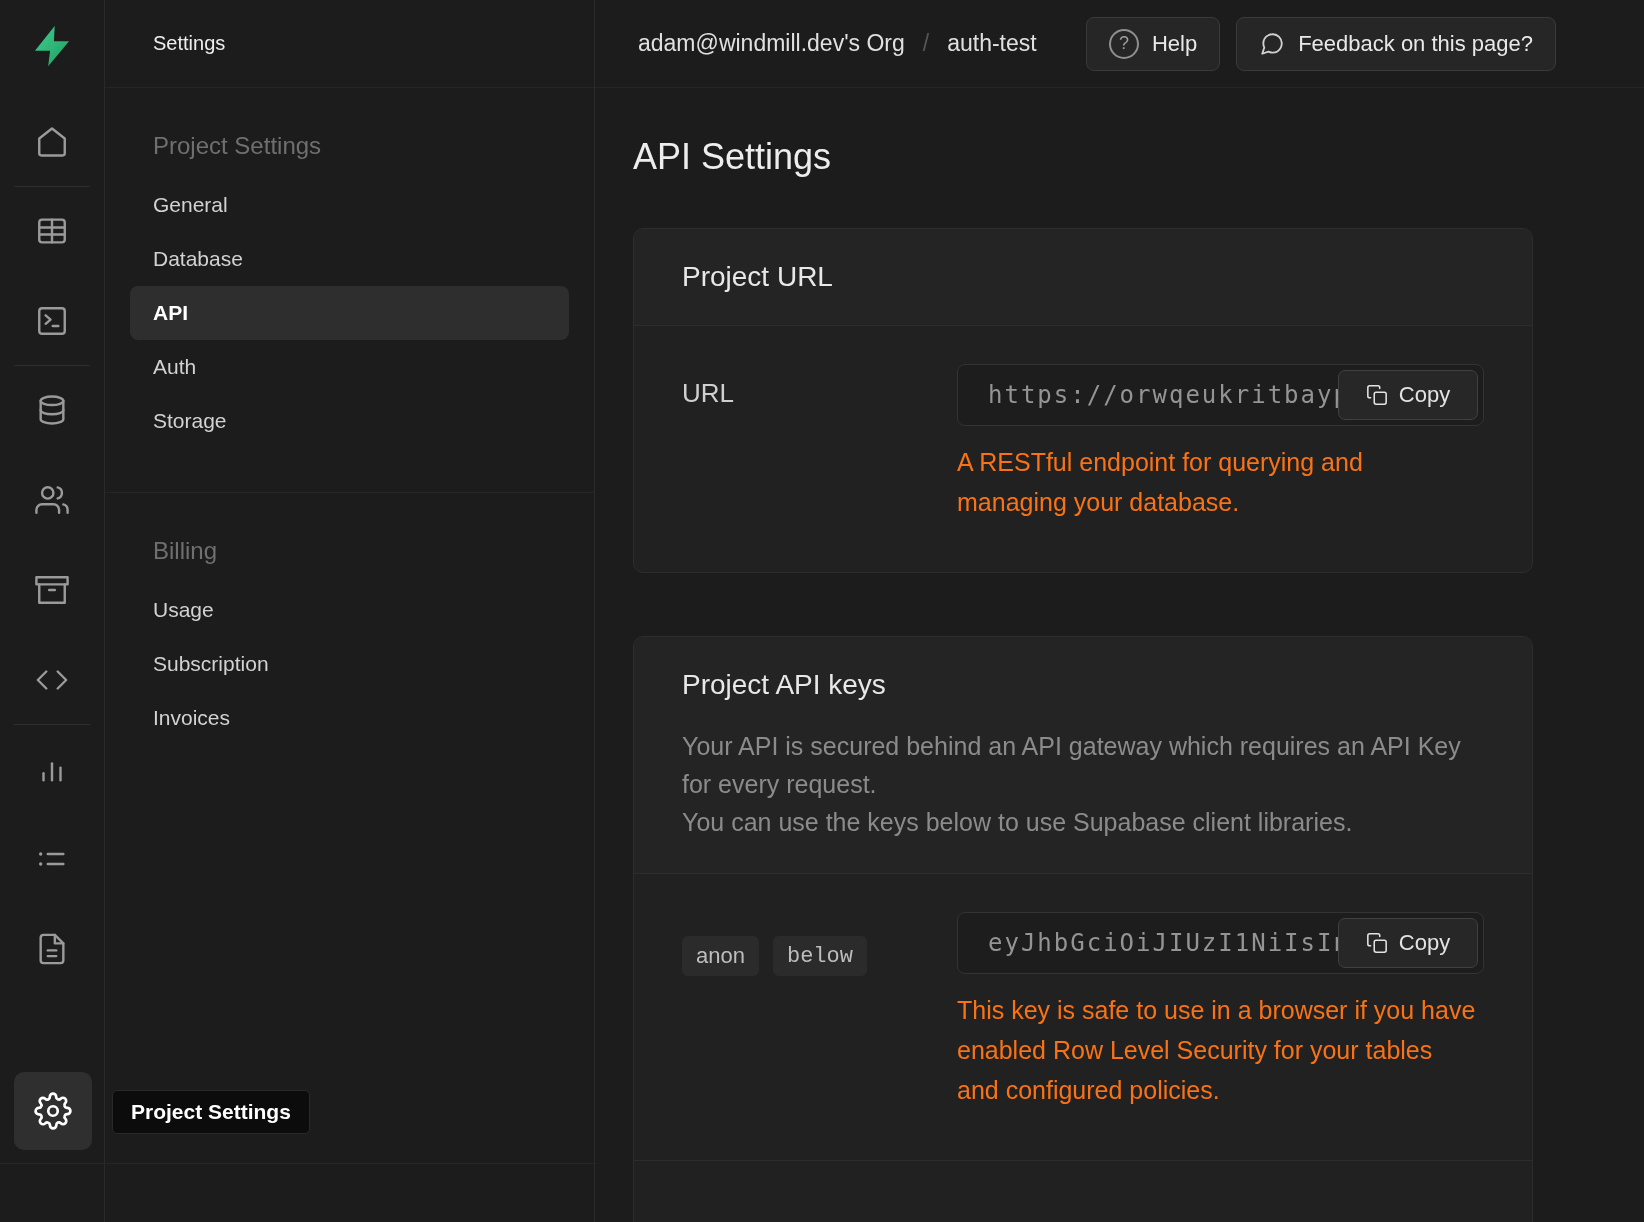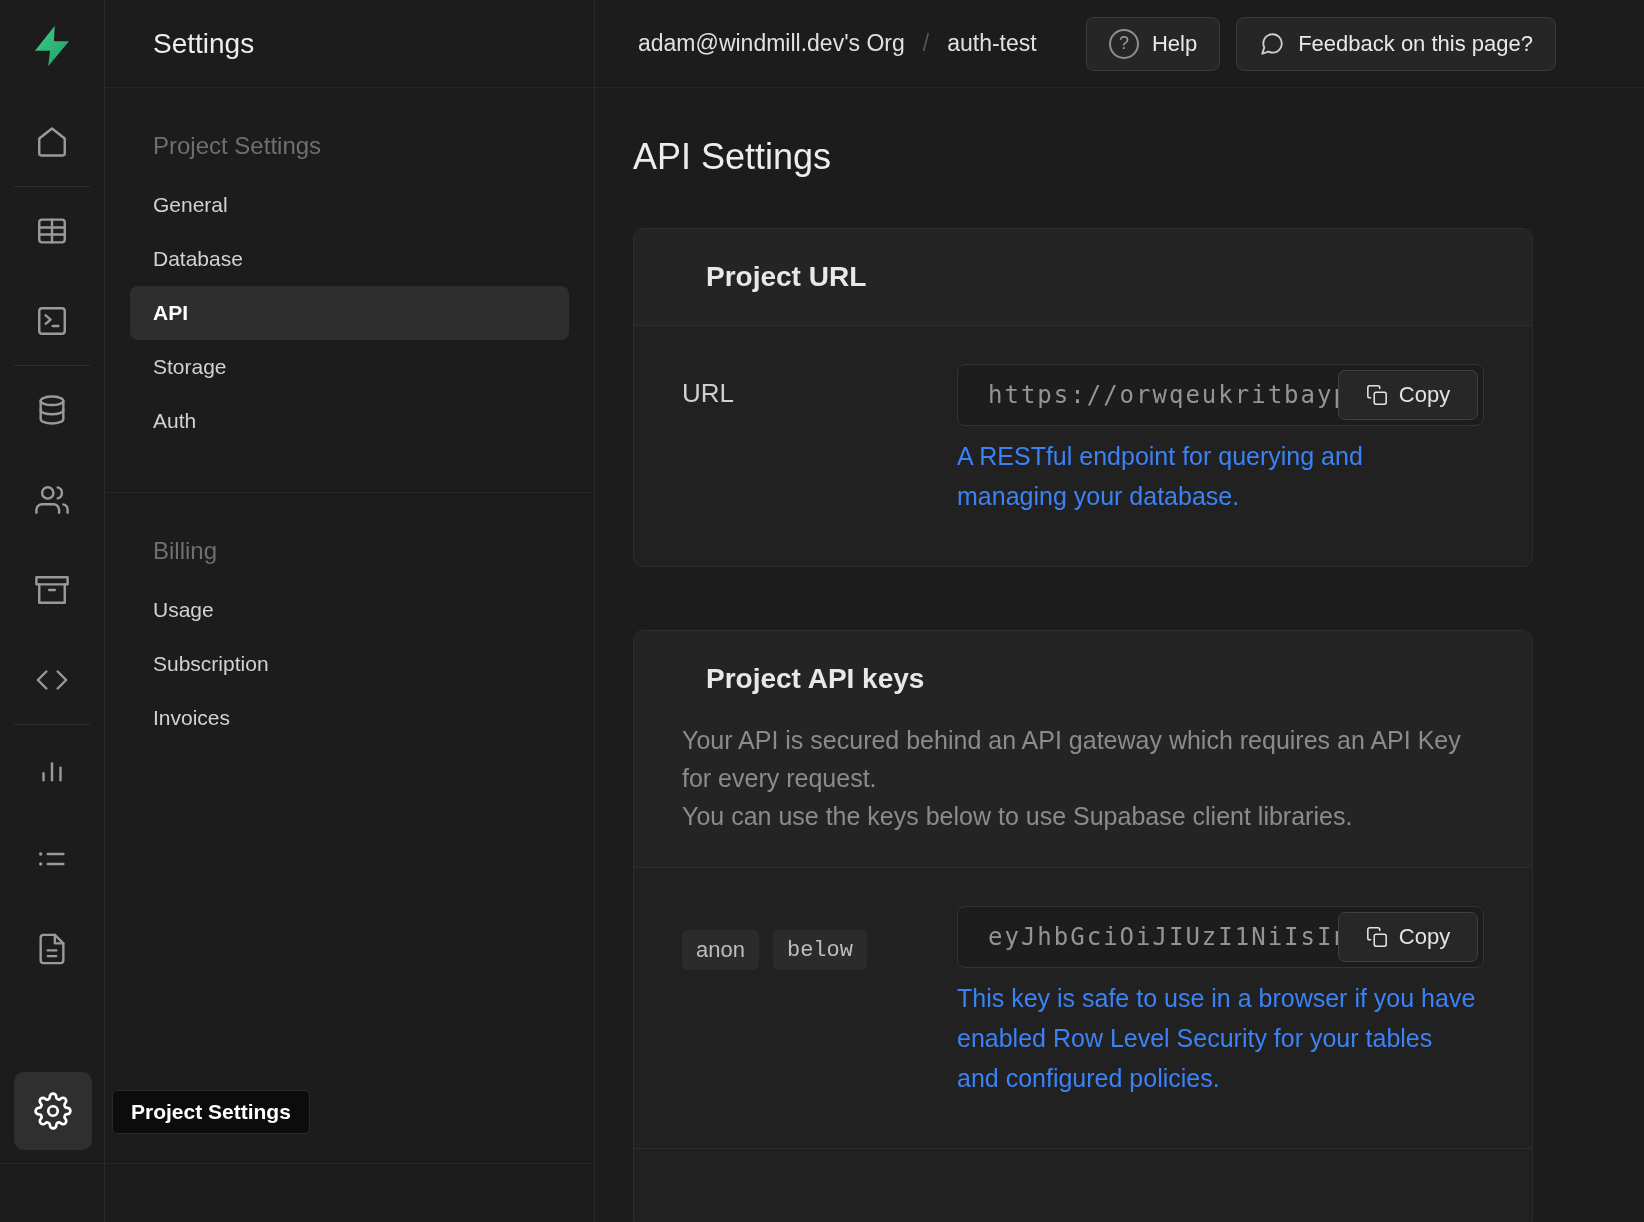--- a/index.html
+++ b/index.html
@@ -24,21 +24,21 @@
     color:#fff; cursor:pointer; }
   .gear-btn svg { width:38px; height:38px; }
   .tooltip { position:absolute; left:112px; bottom:88px; background:#0c0c0c; border:1px solid #2a2a2a;
     border-radius:5px; padding:9px 18px; font-size:21px; font-weight:600; color:#fff; white-space:nowrap; }
   .bottom-line { position:absolute; left:0; bottom:58px; width:596px; height:1px; background:#262626; }
 
   
   .sidebar { width:490px; min-width:490px; border-right:1px solid #2a2a2a; display:flex; flex-direction:column; }
   .sidebar-header { height:88px; min-height:88px; border-bottom:1px solid #262626;
     display:flex; align-items:center; padding-left:48px; }
-  .sidebar-title { font-size:28px; color:#ededed; font-weight:500; }
+  .sidebar-title { font-size:20px; color:#ededed; font-weight:500; }
   .sidebar-nav { padding:44px 25px 0; }
   .nav-section-header { font-size:24px; color:#6f6f6f; padding-left:23px; margin-bottom:18px; }
   .nav-item { height:54px; display:flex; align-items:center; padding-left:23px; font-size:21px;
     color:#d2d2d2; border-radius:8px; cursor:pointer; }
   .nav-item.active { background:#2e2e2e; color:#ffffff; font-weight:700; }
   .sidebar-divider { height:1px; background:#262626; margin:44px -25px; }
 
   
   .main { flex:1; display:flex; flex-direction:column; min-width:0; }
   .main-header { height:88px; min-height:88px; border-bottom:1px solid #262626;
@@ -53,37 +53,37 @@
   .help-circle { width:30px; height:30px; border:2px solid #8f8f8f; border-radius:50%;
     display:flex; align-items:center; justify-content:center; font-size:18px; color:#9f9f9f; }
   .bubble-icon svg { width:26px; height:26px; color:#d0d0d0; display:block; }
 
   .content { padding:48px 0 0 38px; overflow:hidden; }
   .page-title { font-size:36px; color:#ededed; font-weight:400; margin-bottom:50px; }
 
   .card { width:900px; background:#212121; border:1px solid #2d2d2d; border-radius:10px;
     margin-bottom:63px; overflow:hidden; }
   .card-header { padding:32px 48px; border-bottom:1px solid #2d2d2d; background:#242424; }
-  .card-title { font-size:28px; color:#e8e8e8; font-weight:700;margin-left:24px; }
+  .card-title { font-size:28px; color:#e8e8e8; font-weight:400; }
   .card-desc { font-size:25px; line-height:38px; color:#8b8b8b; margin-top:26px; max-width:800px; }
   .card-body { padding:38px 48px 50px; display:flex;justify-content:center; }
   .field-label-col { width:275px; min-width:275px; padding-top:14px; font-size:26px; color:#cfcfcf; }
   .badges { display:flex; gap:14px; padding-top:10px; }
   .badge { background:#2b2b2b; border-radius:6px; padding:8px 14px; font-size:22px; color:#bdbdbd; height:40px; display:flex; align-items:center; }
   .badge.mono { font-family:"Liberation Mono", monospace; }
   .field-col { flex:1; min-width:0; }
   .value-box { position:relative; height:62px; background:#1d1d1d; border:1px solid #333333;
     border-radius:8px; display:flex; align-items:center; padding:0 150px 0 30px; overflow:hidden; cursor:text; }
   .value-text { font-family:"DejaVu Sans Mono", monospace; font-size:24px; letter-spacing:2px;
     color:#949494; white-space:nowrap; }
   .copy-btn { position:absolute; right:5px; top:5px; height:50px; width:140px; background:#272727;
     border:1px solid #404040; border-radius:7px; display:flex; align-items:center; justify-content:center;
     gap:11px; font-size:22px; color:#e3e3e3; cursor:pointer; font-family:inherit; }
   .copy-btn svg { width:22px; height:22px; }
-  .value-desc { margin-top:10px; font-size:25px; line-height:40px; color:#3b82f6; }
+  .value-desc { margin-top:16px; font-size:25px; line-height:40px; color:#f97316; }
   .url-desc { max-width:450px; }
   .key-desc { max-width:520px; }
   .card-bottom-divider { height:1px; background:#2d2d2d; }
   .card-filler { height:80px; }
 
   .icon svg { stroke:currentColor; fill:none; stroke-width:1.7; stroke-linecap:round; stroke-linejoin:round; display:block; }
 </style>
 </head>
 <body>
 
@@ -192,22 +192,22 @@
 
   <aside class="sidebar">
     <div class="sidebar-header">
       <div class="sidebar-title">Settings</div>
     </div>
     <div class="sidebar-nav">
       <div class="nav-section-header">Project Settings</div>
       <div class="nav-item">General</div>
       <div class="nav-item">Database</div>
       <div class="nav-item active">API</div>
+      <div class="nav-item">Auth</div>
       <div class="nav-item">Storage</div>
-      <div class="nav-item">Auth</div>
 
       <div class="sidebar-divider"></div>
 
       <div class="nav-section-header">Billing</div>
       <div class="nav-item">Usage</div>
       <div class="nav-item">Subscription</div>
       <div class="nav-item">Invoices</div>
     </div>
   </aside>
 

